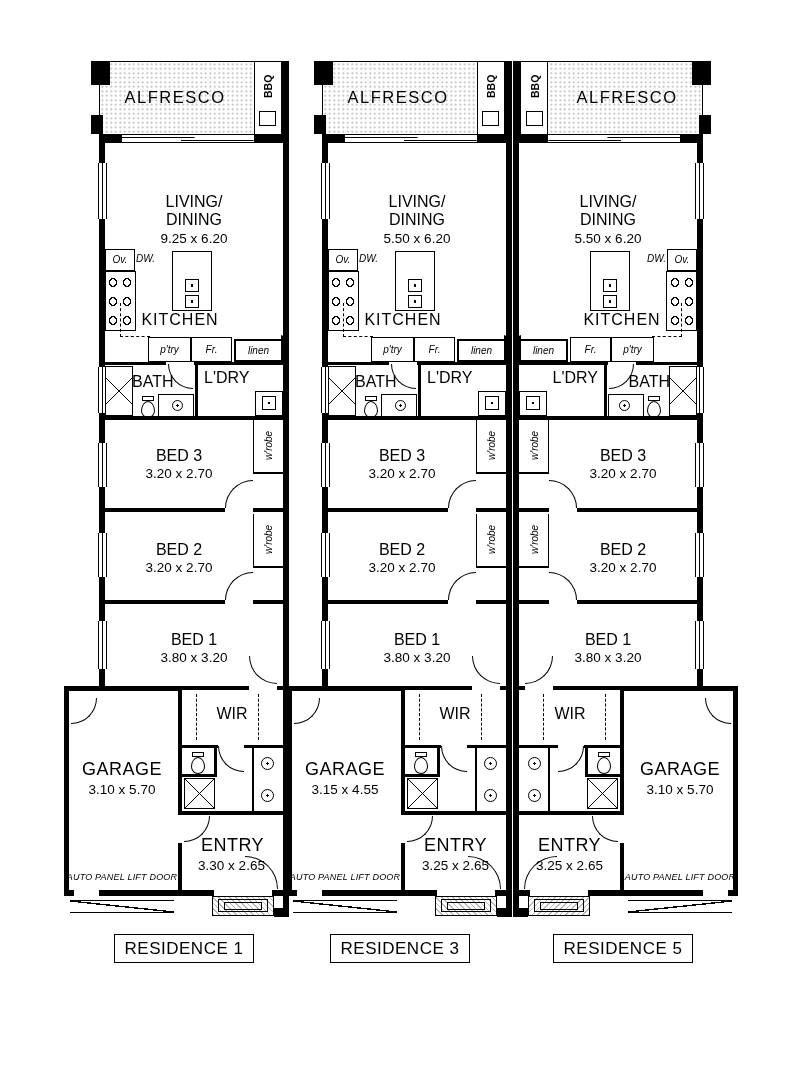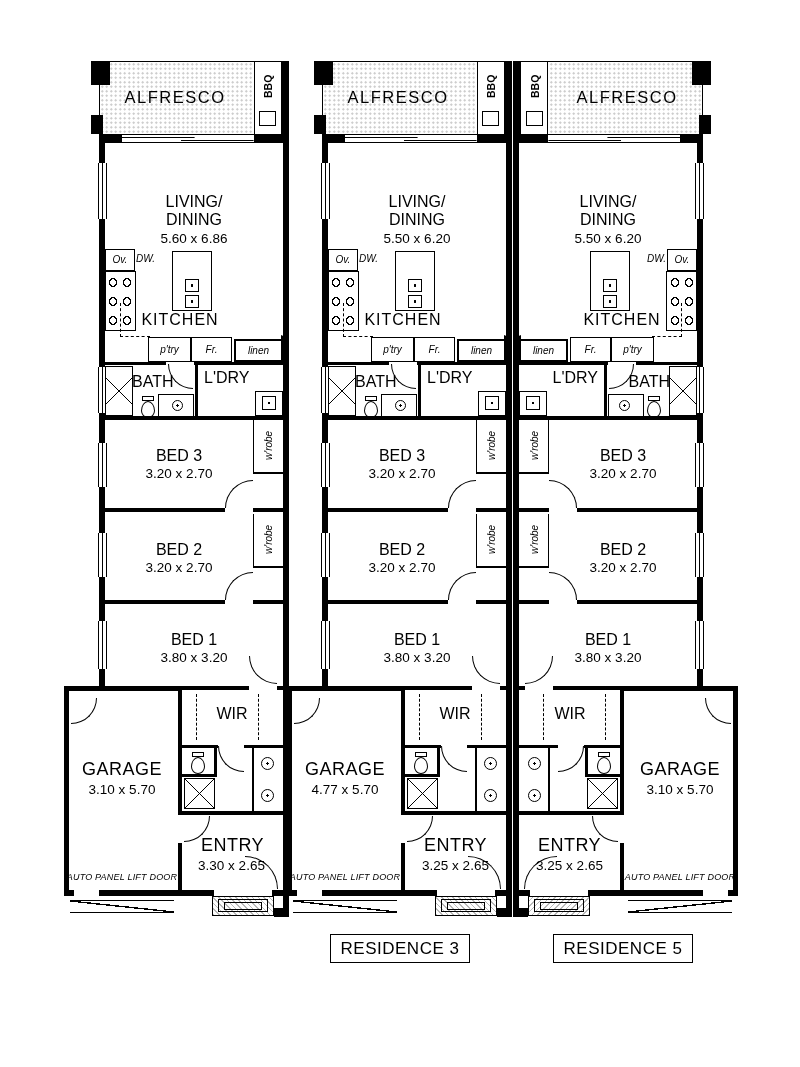--- a/index.html
+++ b/index.html
@@ -73,21 +73,21 @@
     <div class="wall" style="left:37px;top:79px;width:23px;height:9px"></div>
     <div class="wall" style="left:192px;top:79px;width:35px;height:9px"></div>
     <div class="slider" style="left:60px;top:79px;width:132px;height:9px"></div>
     <div class="winv" style="left:36px;top:108px;height:56px"></div>
     <div class="winv" style="left:36px;top:312px;height:46px"></div>
     <div class="winv" style="left:36px;top:388px;height:44px"></div>
     <div class="winv" style="left:36px;top:478px;height:44px"></div>
     <div class="winv" style="left:36px;top:566px;height:48px"></div>
     <div class="lab ctr fz-room" style="left:43px;top:138px;width:178px">LIVING/</div>
     <div class="lab ctr fz-room" style="left:43px;top:156px;width:178px">DINING</div>
-    <div class="lab ctr fz-dim" style="left:43px;top:176px;width:178px">5.60 x 6.86</div>
+    <div class="lab ctr fz-dim" style="left:43px;top:176px;width:178px">9.25 x 6.20</div>
     <div class="box lab flexc fz-sm" style="left:43px;top:194px;width:30px;height:22px">Ov.</div>
     <div class="stove" style="left:43px;top:216px;width:31px;height:60px"></div>
     <div class="dashv" style="left:58px;top:248px;height:34px"></div>
     <div class="dashh" style="left:58px;top:281px;width:30px"></div>
     <div class="lab fz-sm" style="left:74px;top:198px">DW.</div>
     <div class="box" style="left:110px;top:196px;width:40px;height:60px"></div>
     <div class="sqdot" style="left:123px;top:224px;width:14px;height:13px"></div>
     <div class="sqdot" style="left:123px;top:240px;width:14px;height:13px"></div>
     <div class="lab ctr fz-kit" style="left:43px;top:256px;width:150px">KITCHEN</div>
     <div class="box lab flexc fz-sm" style="left:86px;top:282px;width:43px;height:25px">p'try</div>
@@ -229,21 +229,21 @@
     <div class="wall" style="left:43px;top:545px;width:120px;height:4px"></div>
     <div class="wall" style="left:191px;top:545px;width:30px;height:4px"></div>
     <div class="lab ctr fz-room" style="left:43px;top:576px;width:178px">BED 1</div>
     <div class="lab ctr fz-dim" style="left:43px;top:595px;width:178px">3.80 x 3.20</div>
     <div class="arc-bl" style="left:187px;top:601px;width:28px;height:28px"></div>
     <div class="wall" style="left:120px;top:631px;width:67px;height:4px"></div>
     <div class="wall" style="left:215px;top:631px;width:6px;height:4px"></div>
     <div class="gar" style="left:2px;top:631px;width:118px;height:210px"></div>
     <div class="arc-br" style="left:9px;top:643px;width:26px;height:26px"></div>
     <div class="lab ctr fz-big" style="left:7px;top:704px;width:106px">GARAGE</div>
-    <div class="lab ctr fz-dim" style="left:7px;top:727px;width:106px">4.77 x 5.70</div>
+    <div class="lab ctr fz-dim" style="left:7px;top:727px;width:106px">3.15 x 4.55</div>
     <div class="lab ctr fz-gd" style="left:4px;top:817px;width:112px">AUTO PANEL LIFT DOOR</div>
     <div class="wall" style="left:2px;top:835px;width:10px;height:6px"></div>
     <div class="wall" style="left:106px;top:835px;width:14px;height:6px"></div>
     <div class="gsill" style="left:8px;top:845px;width:104px;height:13px"></div>
     <div class="lab ctr fz-room" style="left:120px;top:650px;width:100px">WIR</div>
     <div class="dashv" style="left:134px;top:639px;height:46px"></div>
     <div class="dashv" style="left:196px;top:639px;height:46px"></div>
     <div class="wall" style="left:120px;top:690px;width:36px;height:3px"></div>
     <div class="wall" style="left:182px;top:690px;width:39px;height:3px"></div>
     <div class="arc-bl" style="left:156px;top:691px;width:26px;height:26px"></div>
@@ -368,17 +368,18 @@
     <div class="wall" style="left:37px;top:835px;width:115px;height:6px"></div>
     <div class="wall" style="left:210px;top:835px;width:17px;height:6px"></div>
     <div class="box hatch" style="left:150px;top:841px;width:62px;height:20px"></div>
     <div class="sq-step" style="left:156px;top:844px;width:50px;height:13px"></div>
     <div class="sq-step" style="left:162px;top:847px;width:38px;height:8px"></div>
     <div class="arc-tr" style="left:183px;top:801px;width:33px;height:33px"></div>
     <div class="wall" style="left:221px;top:835px;width:6px;height:26px"></div>
     <div class="wall" style="left:212px;top:853px;width:15px;height:9px"></div>
   </div>
 
+  <div class="rbox" style="left:114px">RESIDENCE 1</div>
   <div class="rbox" style="left:330px">RESIDENCE 3</div>
   <div class="rbox" style="left:553px">RESIDENCE 5</div>
 
 
 </div>
 
 </body></html>

